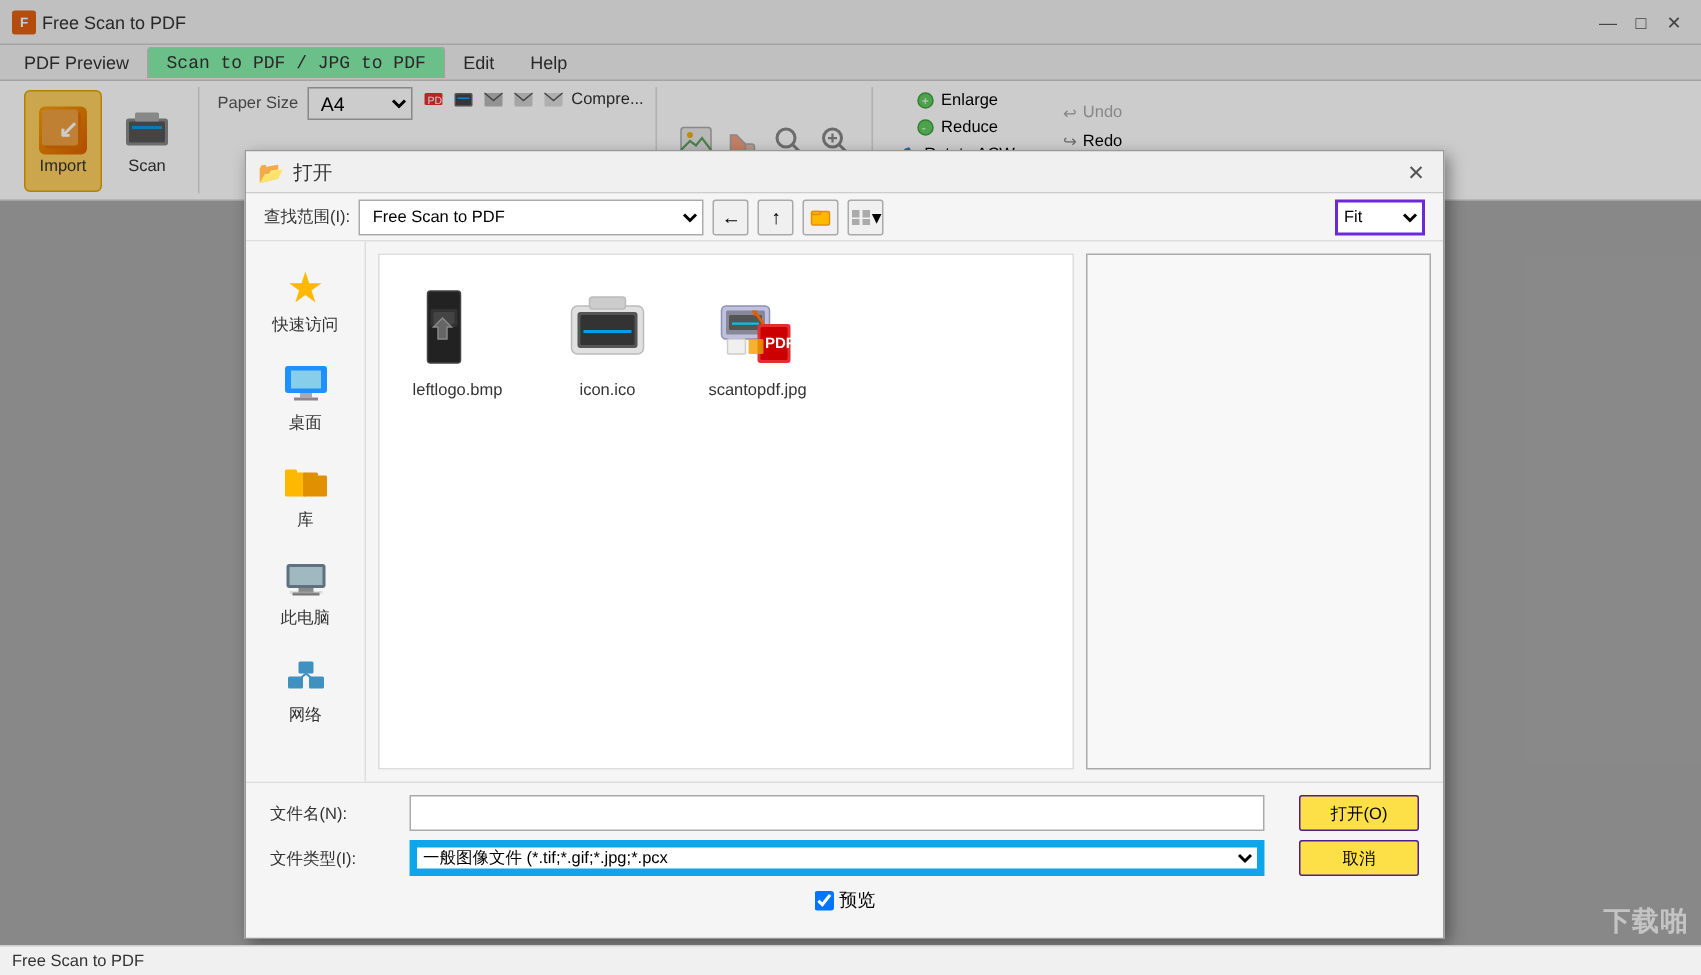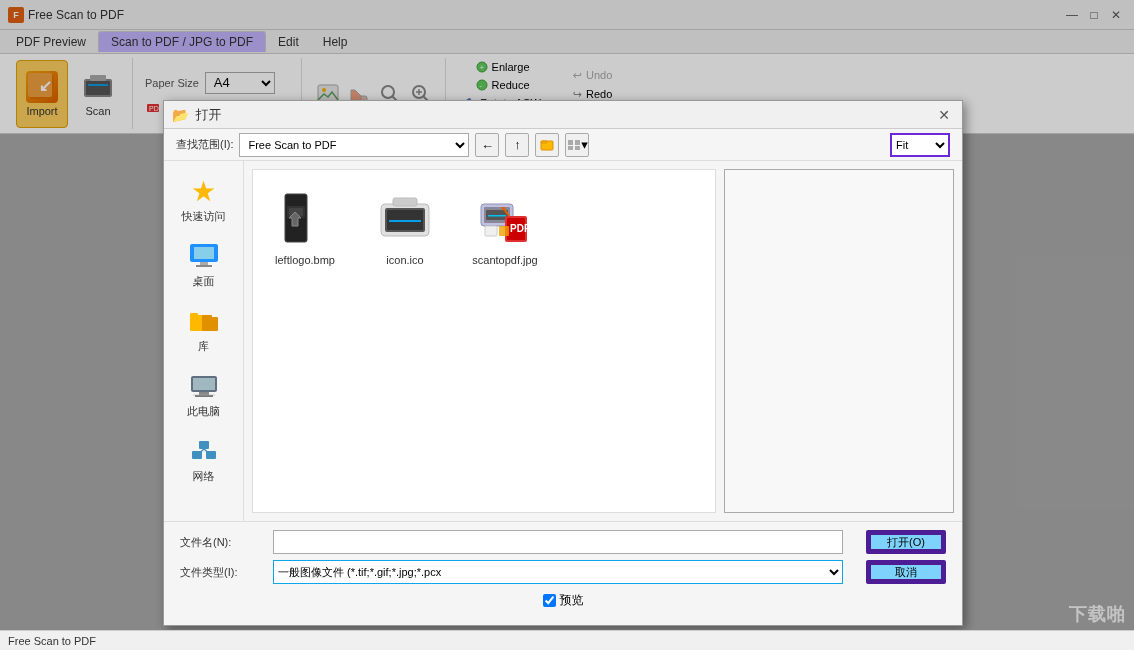--- a/index.html
+++ b/index.html
@@ -65,23 +65,24 @@
       border-bottom: 1px solid #ccc;
     }
     .menu-tab {
       padding: 3px 12px;
       font-size: 12px;
       color: #333;
       cursor: pointer;
       border-radius: 3px 3px 0 0;
     }
     .menu-tab.active {
-      background: #c4b5fd;
+      background: #86efac;
       border: 1px solid #ccc;
       border-bottom: none;
+      font-family: Liberation Mono, monospace;
     }
 
     
     .ribbon {
       background: white;
       height: 80px;
       border-bottom: 1px solid #ccc;
       display: flex;
       align-items: stretch;
       padding: 4px 8px;
@@ -376,29 +377,29 @@
     .footer-input {
       flex: 1;
       height: 24px;
       border: 1px solid #aaa;
       padding: 0 4px;
       font-size: 11px;
     }
     .footer-select {
       flex: 1;
       height: 24px;
-      border: 1px solid #0ea5e9;
+      border: 5px solid #0ea5e9;
       font-size: 11px;
       background: white;
     }
     .footer-btn {
       width: 80px;
       height: 24px;
-      background: #7dd3fc;
-      border: 5px solid #4c1d95;
+      background: #fde047;
+      border: 1px solid #4c1d95;
       cursor: pointer;
       font-size: 11px;
       border-radius: 2px;
     }
 
     
     .checkbox-row {
       display: flex;
       align-items: center;
       justify-content: center;
@@ -462,21 +463,21 @@
           <rect x="2" y="8" width="28" height="18" rx="2" fill="#888"></rect>
           <rect x="4" y="10" width="24" height="14" rx="1" fill="#555"></rect>
           <rect x="6" y="13" width="20" height="2" fill="#00aaff" opacity="0.8"></rect>
           <rect x="8" y="4" width="16" height="6" rx="1" fill="#aaa"></rect>
         </svg>
       </div>
       <span class="ribbon-btn-label">Scan</span>
     </div>
   </div>
 
-  <div class="ribbon-group" style="flex-direction:column;align-items:flex-start;justify-content:center;gap:6px;">
+  <div class="ribbon-group" style="align-items:flex-start;justify-content:center;gap:6px;">
     <div style="display:flex;align-items:center;gap:4px;">
       <span class="paper-size-label">Paper Size</span>
       <select class="paper-size-select">
         <option>A4</option>
         <option>Letter</option>
         <option>Legal</option>
       </select>
     </div>
     <div style="display:flex;align-items:center;gap:4px;">
 

